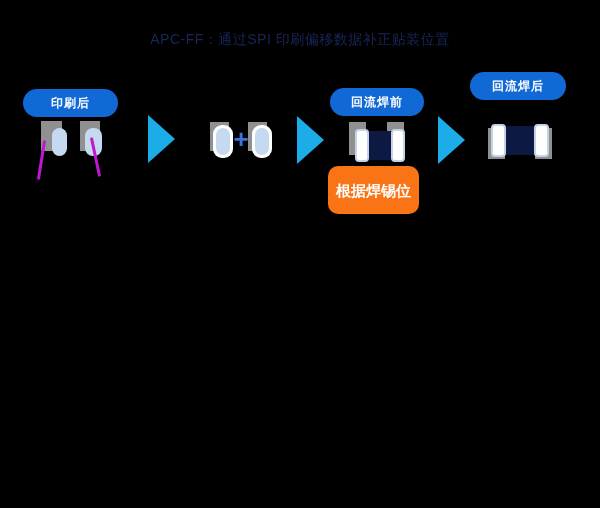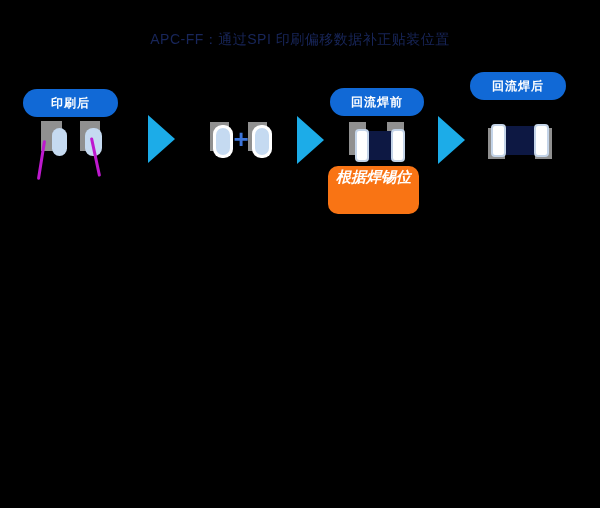--- a/index.html
+++ b/index.html
@@ -35,21 +35,21 @@
   }
   .chip-body{position:absolute;background:#0D1843;}
   .cap{
     position:absolute;box-sizing:border-box;background:#FFFFFF;
     border:2px solid #C4D4E8;border-radius:4px;
   }
   .callout{
     position:absolute;left:328px;top:166px;width:91px;height:48px;
     background:#F97414;border-radius:10px;color:#FFFFFF;
     font-size:15px;font-weight:700;text-align:center;line-height:21px;
-    display:flex;flex-direction:row;justify-content:center;font-style:italic;
+    display:flex;flex-direction:column;justify-content:center;
   }
 </style>
 </head>
 <body>
 
 <div class="canvas">
 
   <div class="title">APC-FF：通过SPI 印刷偏移数据补正贴装位置</div>
 
   <div class="badge badge1">印刷后</div>

